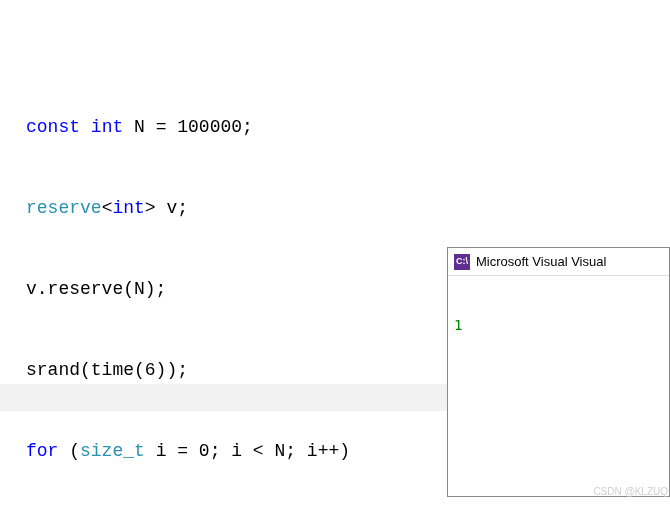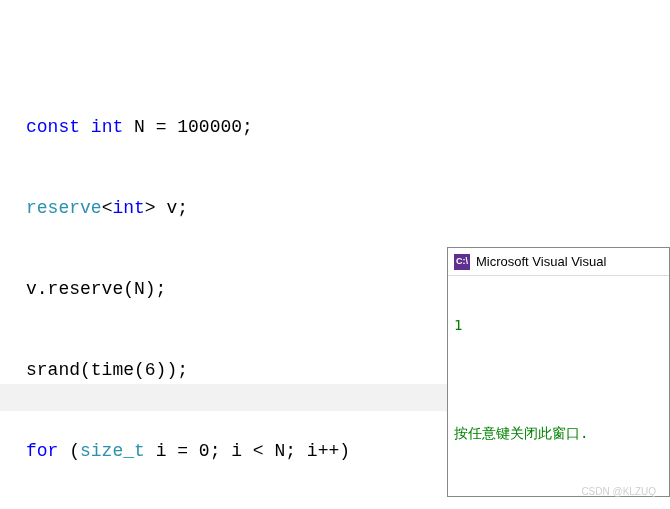--- a/index.html
+++ b/index.html
@@ -70,21 +70,21 @@
   }
   .console-body {
     padding: 4px 6px;
     color: #008000;
     line-height: 18px;
     white-space: pre-wrap;
   }
   .console-body .result { color: #008000; }
   .watermark {
     position: absolute;
-    right: 14px;
+    right: 2px;
     bottom: 4px;
     font-family: Arial, sans-serif;
     font-size: 10px;
     color: #cfcfcf;
   }
 </style>
 </head>
 <body>
 
 <div class="code-area">
@@ -109,18 +109,17 @@
 </div>
 
 <div class="console">
   <div class="console-title">
     <span class="console-icon">C:\</span>
     <span>Microsoft Visual Visual</span>
   </div>
   <div class="console-body">
     <div class="result">1</div>
     <div>&nbsp;</div>
-    <div>按任意键关闭此窗口.</div>
     
   </div>
 </div>
 
 <div class="watermark">CSDN @KLZUQ</div>
 
 </body></html>

